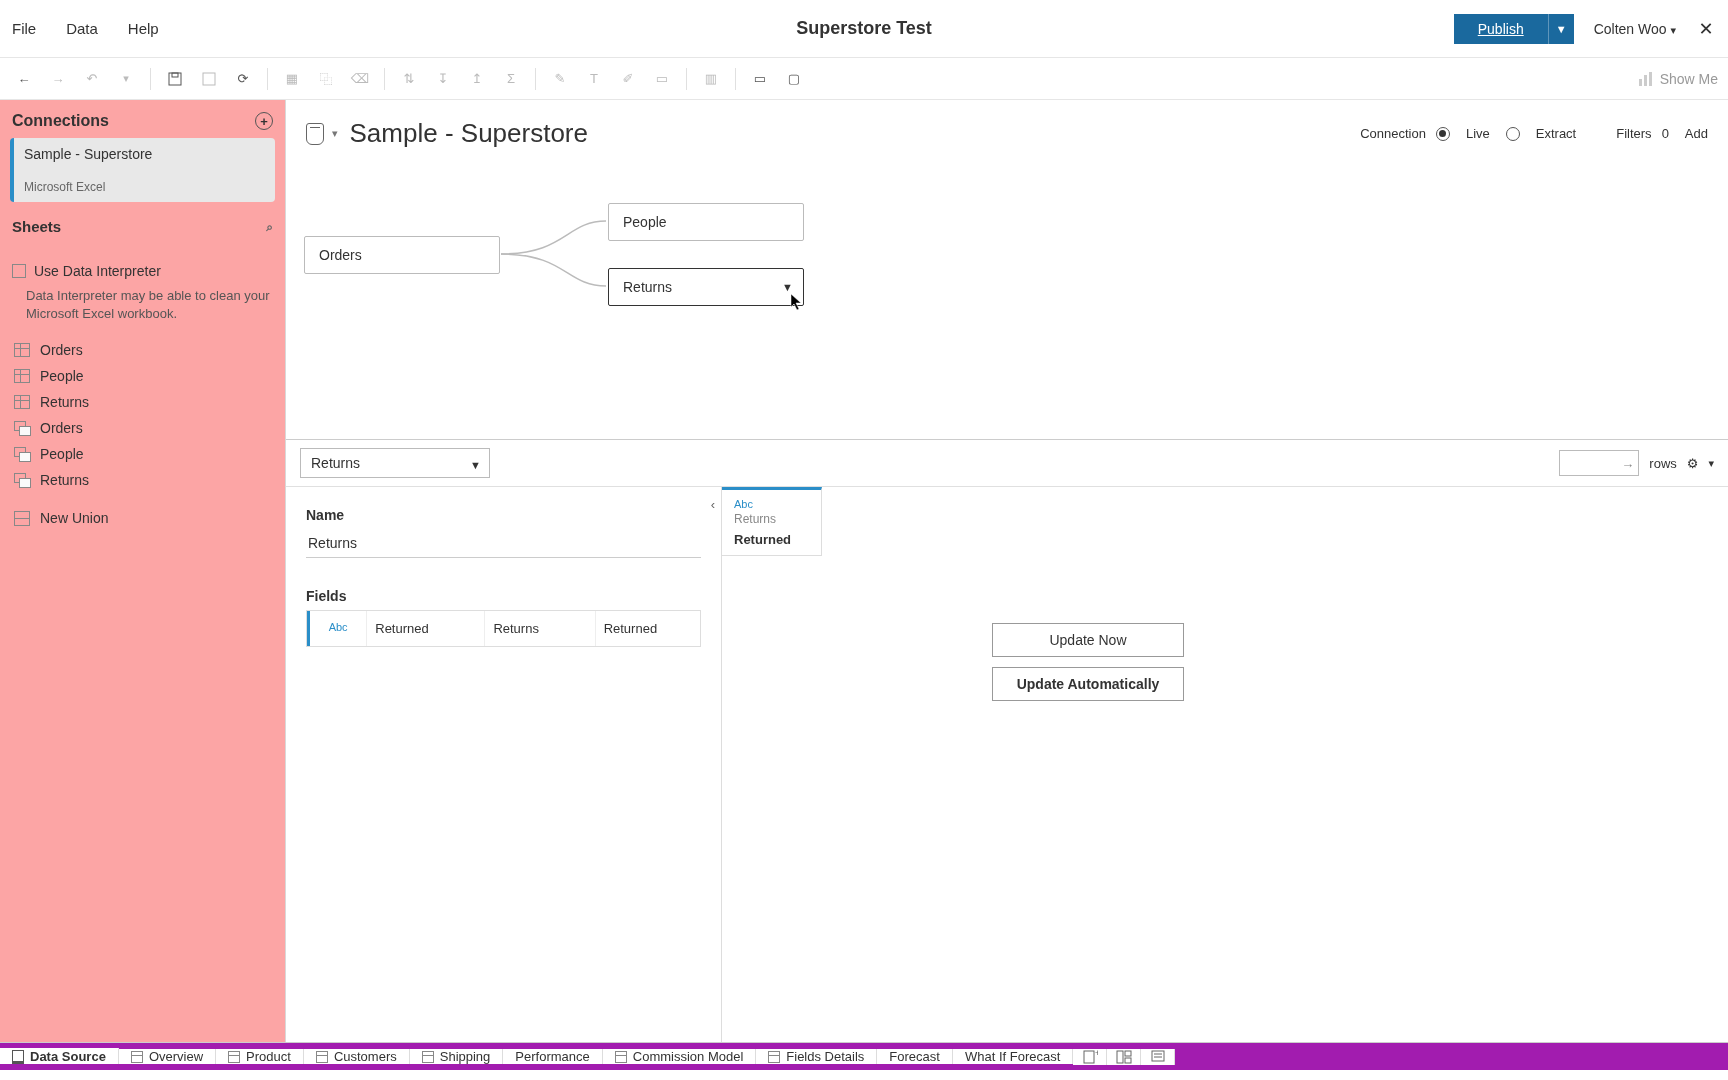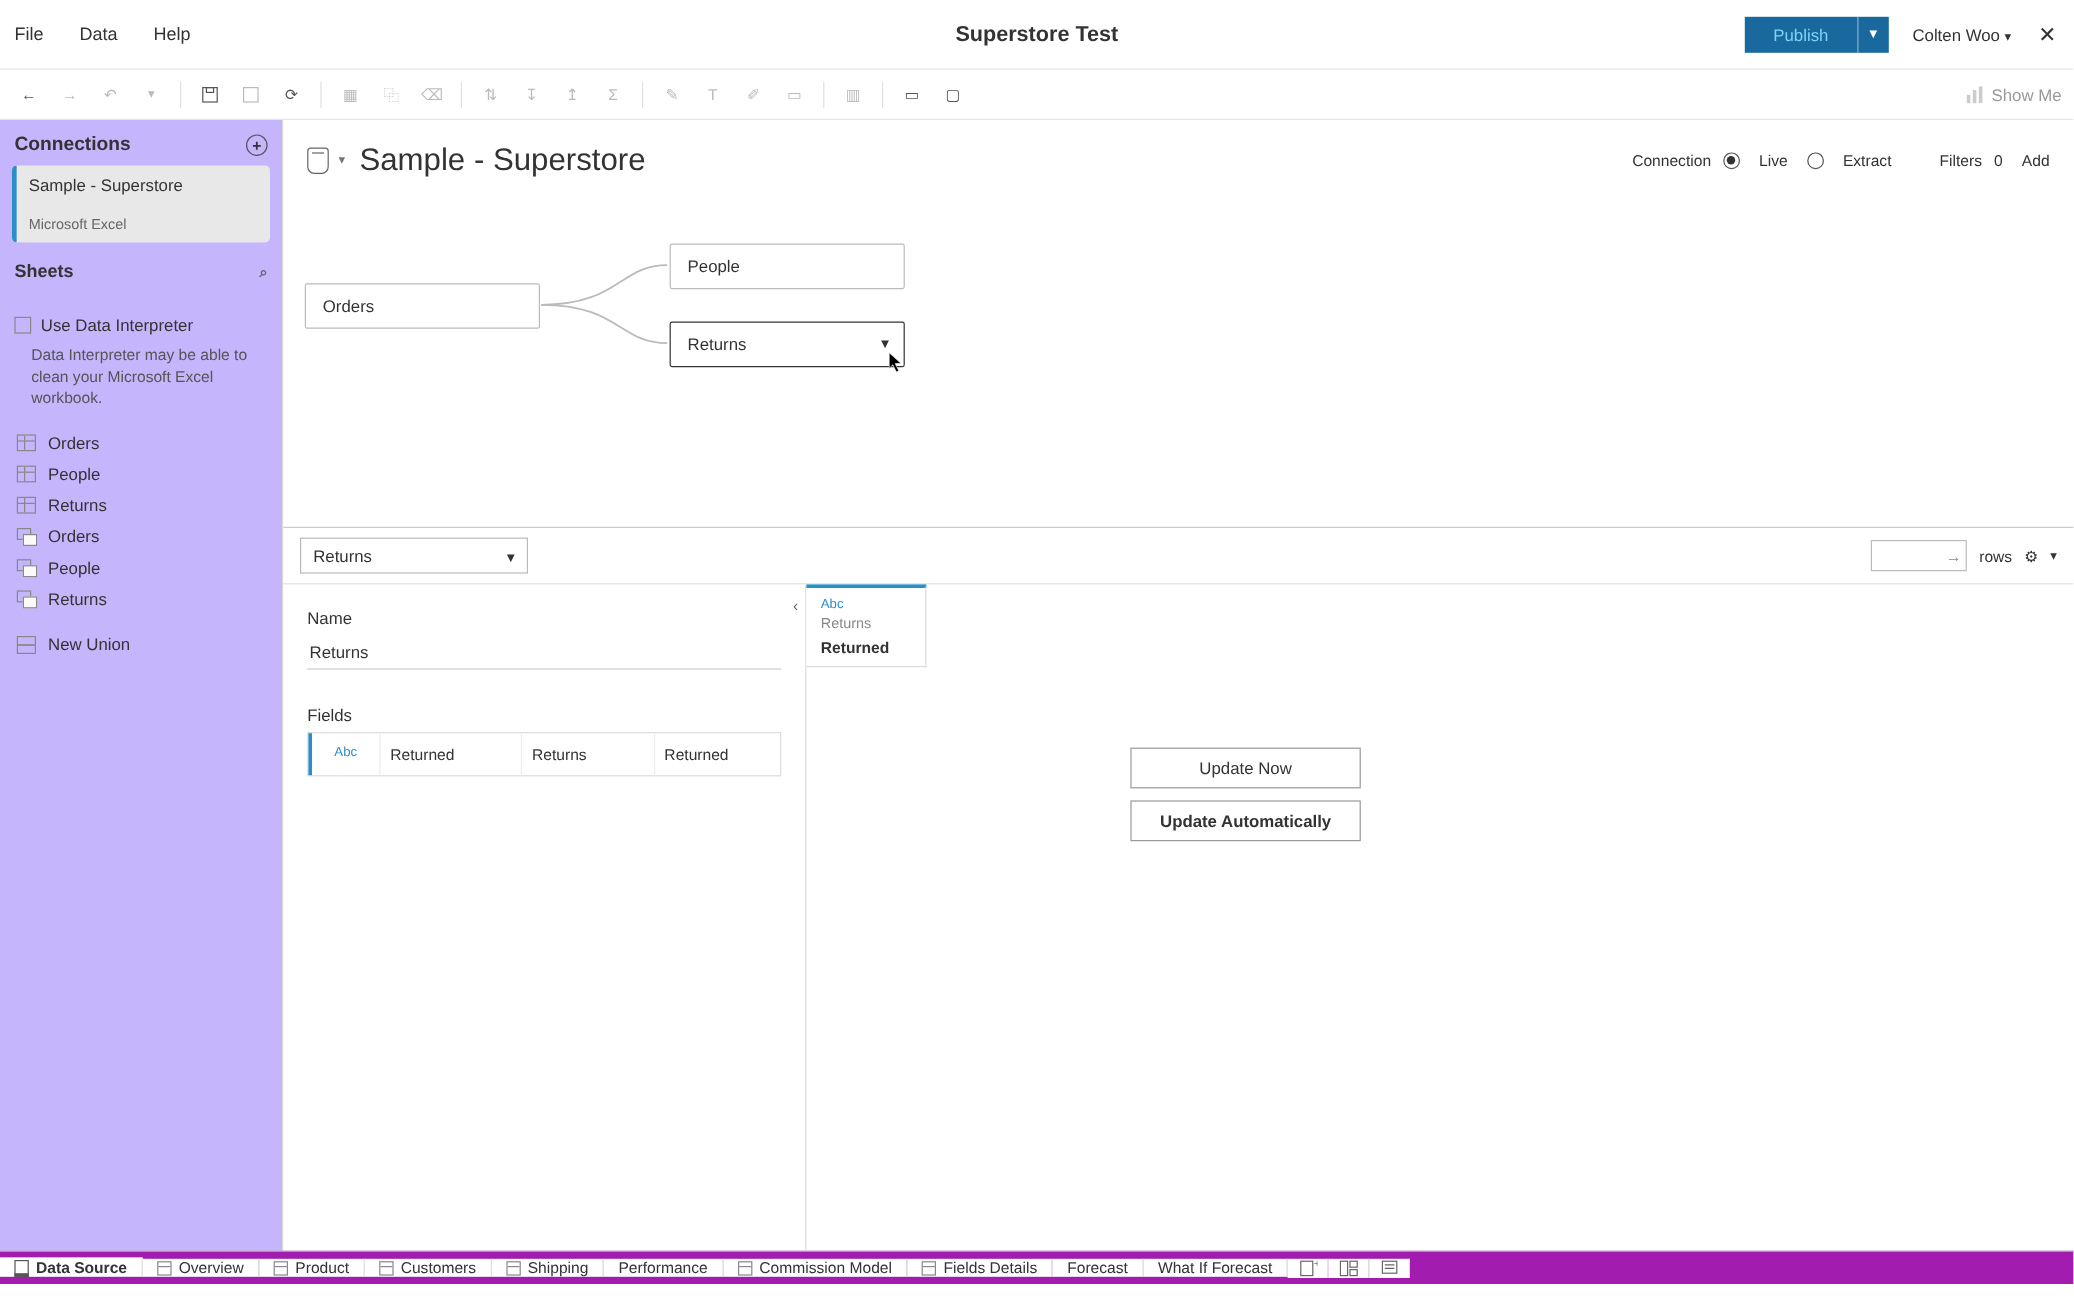--- a/index.html
+++ b/index.html
@@ -4,37 +4,37 @@
 <style>
   * { box-sizing: border-box; margin: 0; padding: 0; font-family: -apple-system, BlinkMacSystemFont, "Segoe UI", Arial, sans-serif; }
   body { width: 1728px; height: 1080px; background: #fff; overflow: hidden; font-size: 13px; color: #333; }
 
   
   .titlebar { height: 58px; background: #fff; display: flex; align-items: center; padding: 0 12px; border-bottom: 1px solid #e6e6e6; position: relative;}
   .menubar { display: flex; gap: 30px; font-size: 15px;}
   .title-center { position: absolute; left: 50%; transform: translateX(-50%); font-size: 18px; font-weight: 600;}
   .title-right { margin-left: auto; display: flex; align-items: center; gap: 20px;}
   .publish-group { display: flex; }
-  .publish-btn { background:#1a699e; color:#7dd3fc; padding: 7px 24px; font-size:14px; border:none;}
+  .publish-btn { background:#1a699e; color:#ffffff; padding: 7px 24px; font-size:14px; border:none;text-decoration:underline;}
   .publish-dd { background:#1a699e; color:#fff; width:26px; display:flex; align-items:center; justify-content:center; border-left:1px solid rgba(255,255,255,.3);}
   .user { font-size:14px;}
   .close-x { font-size:18px; width:20px; text-align:center;}
 
   
   .toolbar { height: 42px; background:#fff; border-bottom:1px solid #e6e6e6; display:flex; align-items:center; padding:0 10px; gap:6px;}
   .tb-btn { width:28px; height:28px; display:flex; align-items:center; justify-content:center; color:#555;}
   .tb-btn.disabled { color:#bbb;}
   .tb-sep { width:1px; height:22px; background:#e0e0e0; margin:0 4px;}
   .showme { margin-left:auto; display:flex; align-items:center; gap:6px; color:#999; font-size:14px;}
 
   
   .main { display:flex; height: calc(1080px - 58px - 42px - 38px); }
 
   
-  .sidebar { width: 236px; border-right:1px solid #d8d8d8; background:#c4b5fd; padding:0; overflow:hidden;}
+  .sidebar { width: 286px; border-right:1px solid #d8d8d8; background:#fca5a5; padding:0; overflow:hidden;}
   .side-section-hdr { display:flex; align-items:center; justify-content:space-between; padding:12px 12px 8px 12px; font-size:16px; font-weight:600;}
   .conn-item { margin:0 10px 10px 10px; background:#e8e8e8; border-left:4px solid #2a8ec8; padding:8px 10px; border-radius:4px;}
   .conn-name{font-size:14px;}
   .conn-src { font-size:12px; color:#666; margin-top:18px;}
   .sheets-hdr { display:flex; align-items:center; justify-content:space-between; padding:6px 12px; font-size:15px; font-weight:600;}
   .interp { padding:4px 12px; display:flex; align-items:center; gap:8px; font-size:14px;}
   .interp-help { padding:4px 14px 10px 26px; font-size:13px; color:#555; line-height:1.4;}
   .sheet-list { padding:4px 0;}
   .sheet-item { display:flex; align-items:center; gap:10px; padding:5px 14px; font-size:14px;}
   .sheet-icon { width:16px; height:14px; border:1px solid #888; display:inline-block; position:relative;}
@@ -68,21 +68,21 @@
   
   .bottom-area { flex:1; border-top:1px solid #ccc; display:flex; flex-direction:column;}
   .bottom-toolbar{display:flex;align-items:center;justify-content:space-between;padding:8px 14px;border-bottom:1px solid #e0e0e0;}
   .select-box{border:1px solid #bbb;padding:6px 30px 6px 10px;font-size:14px;position:relative;min-width:190px;background:#fff;}
   .select-box .dd-arrow{right:8px;top:10px;}
   .rows-group{display:flex;align-items:center;gap:10px;}
   .rows-input{border:1px solid #bbb;width:80px;height:26px;padding:0 6px;}
 
   .bottom-content{display:flex;flex:1;}
   .meta-panel{width:435px;padding:20px 20px 20px 20px;position:relative;}
-  .meta-label{font-size:14px;font-weight:400;margin-bottom:6px;}
+  .meta-label{font-size:14px;font-weight:700;margin-bottom:6px;}
   .name-field{border-bottom:1px solid #ccc;padding:6px 2px;font-size:14px;margin-bottom:30px;}
   .fields-table{border:1px solid #ddd;font-size:13px;}
   .ft-head{display:flex;background:#fff;border-bottom:1px solid #ddd;}
   .ft-head > div{padding:10px 8px;font-weight:600;border-right:1px solid #ddd;}
   .ft-row{display:flex;border-left:3px solid #2a8ec8;}
   .ft-row > div{padding:10px 8px;border-right:1px solid #eee;}
   .col-type{width:58px;text-align:center;color:#2a8ec8;font-size:11px;}
   .col-fname{width:120px;}
   .col-ptable{width:112px;}
   .col-rfield{width:106px;}

